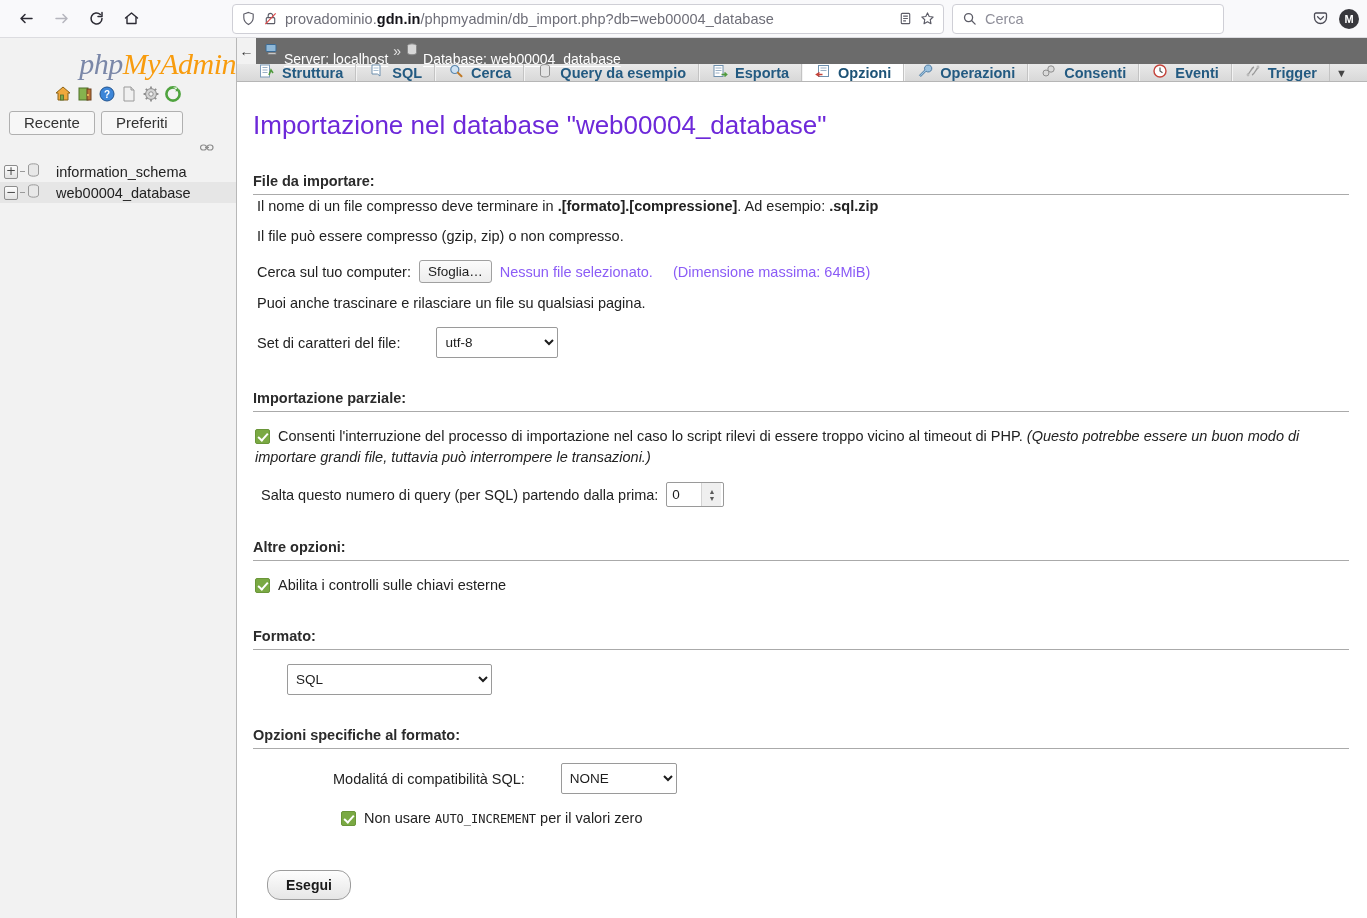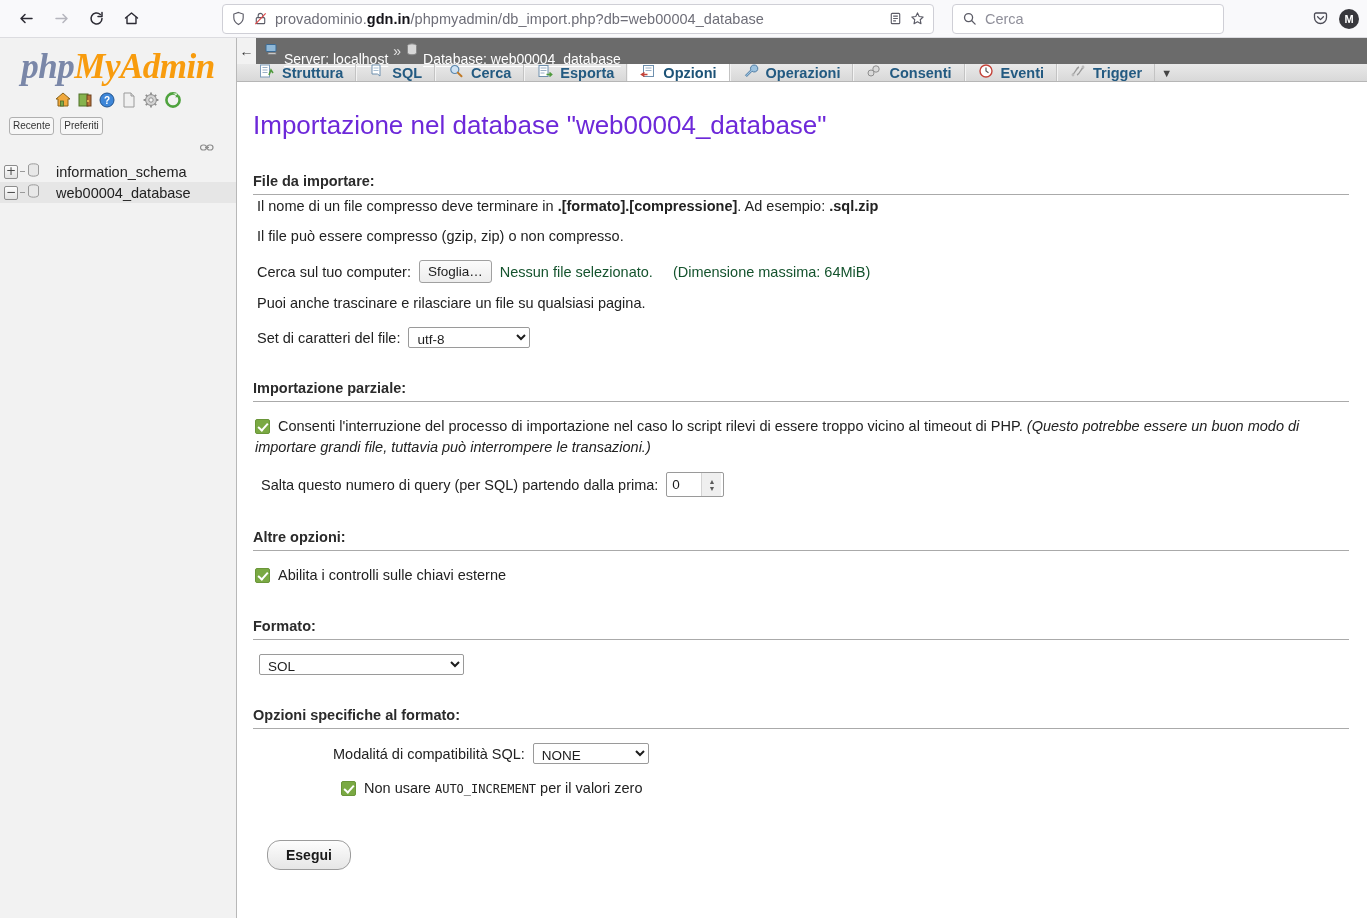--- a/index.html
+++ b/index.html
@@ -26,21 +26,21 @@
     width: 32px; height: 30px;
     display: flex; align-items: center; justify-content: center;
     border-radius: 4px;
     color: #2b2a33;
   }
   .nav-btn.disabled { color: #b5b5bd; }
   .nav-btn svg { display: block; }
 
   .urlbar {
     position: absolute;
-    left: 222px;
+    left: 232px;
     width: 712px;
     height: 30px;
     background: #ffffff;
     border: 1px solid #cfcfd6;
     border-radius: 4px;
     display: flex;
     align-items: center;
     padding: 0 8px;
     gap: 7px;
   }
@@ -86,45 +86,45 @@
 
   
   .sidebar {
     width: 237px;
     background: #f2f2f2;
     border-right: 1px solid #b8b8b8;
     flex-shrink: 0;
     position: relative;
   }
   .pma-logo {
-    text-align: center;
+    text-align: right;
     padding-top: 9px;
     font-family: "Liberation Serif", serif;
-    font-size: 35px;
-    font-weight: bold;
+    font-size: 30px;
+    font-weight: normal;
     font-style: italic;
     letter-spacing: -0.5px;
   }
   .pma-logo .php { color: #7a87a8; }
   .pma-logo .my { color: #f89c0e; }
   .navicons {
     display: flex; justify-content: center; align-items: center;
     gap: 4px; margin-top: 4px;
   }
   .navicons span { display: block; line-height: 0; }
   .quickbtns {
     display: flex; gap: 6px; margin: 8px 0 0 9px;
   }
   .qbtn {
     border: 1px solid #b0b0b0;
     background: #f7f7f7;
     border-radius: 3px;
-    font-size: 10px;
+    font-size: 15px;
     color: #333333;
-    padding: 2px 3px 3px;
+    padding: 2px 14px 3px;
   }
   .linkicon-row { text-align: right; padding: 3px 22px 0 0; }
   .dbtree { margin-top: 5px; font-size: 14.5px; color: #222222; }
   .dbrow {
     display: flex; align-items: center;
     height: 21px; padding-left: 4px; gap: 2px;
   }
   .dbrow.selected { background: #e6e6e6; }
   .expander {
     width: 14px; height: 14px;
@@ -216,31 +216,32 @@
   .mono { font-family: "DejaVu Sans Mono", monospace; font-size: 12px; }
 
   .browse-btn {
     background: linear-gradient(#fbfbfb,#ededed);
     border: 1px solid #a0a0a0;
     border-radius: 3px;
     font-size: 13.5px;
     color: #1d1d1d;
     padding: 3px 8px;
   }
-  .muted { color: #14532d; }
+  .muted { color: #8b5cf6; }
 
   select.pma {
     font-size: 13.5px;
     font-family: "Liberation Sans", sans-serif;
     border: 1px solid #9a9a9a;
     border-radius: 2px;
     background: #ffffff;
     color: #1d1d1d;
     padding: 3px 4px;
-    height: 21px;
+    height: 31px;
+    margin-left: 28px;
   }
   select.charset { width: 122px; }
   select.format { width: 205px; }
   select.compat { width: 116px; }
 
   .chk {
     width: 15px; height: 15px;
     background: #7aa943;
     border: 1px solid #6a9639;
     border-radius: 2px;
@@ -514,20 +515,27 @@
       </div>
       <div class="tab">
         <span><svg width="16" height="16" viewBox="0 0 16 16">
               <circle cx="6.8" cy="6.5" r="4" fill="#cfe2f3" stroke="#5b87ad" stroke-width="1.2"></circle>
               <path d="M9.8 9.6L13.5 13.3" stroke="#c07a28" stroke-width="2" stroke-linecap="round"></path>
             </svg></span>
         <span>Cerca</span>
       </div>
       <div class="tab">
         <span><svg width="16" height="16" viewBox="0 0 16 16">
+              <ellipse cx="8" cy="3.5" rx="4.5" ry="2" fill="#e4e4e4" stroke="#8f8f8f" stroke-width="1"></ellipse>
+              <path d="M3.5 3.5v8.5c0 1.1 2 2 4.5 2s4.5-.9 4.5-2V3.5" fill="#e4e4e4" stroke="#8f8f8f" stroke-width="1"></path>
+            </svg></span>
+        <span>Query da esempio</span>
+      </div>
+      <div class="tab">
+        <span><svg width="16" height="16" viewBox="0 0 16 16">
               <rect x="2" y="2.5" width="9" height="11" fill="#ffffff" stroke="#6e90ae" stroke-width="1"></rect>
               <path d="M3.5 5h6M3.5 7.5h6M3.5 10h4" stroke="#9ab0c6" stroke-width="1"></path>
               <path d="M9.5 11.5h5M12.5 9.5l2.2 2-2.2 2" stroke="#4f9a3d" stroke-width="1.5" fill="none"></path>
             </svg></span>
         <span>Esporta</span>
       </div>
       <div class="tab active">
         <span><svg width="16" height="16" viewBox="0 0 16 16">
               <rect x="3.5" y="2.5" width="10" height="11" fill="#ffffff" stroke="#6e90ae" stroke-width="1"></rect>
               <path d="M5.5 5h6M5.5 7.5h6" stroke="#9ab0c6" stroke-width="1"></path>

